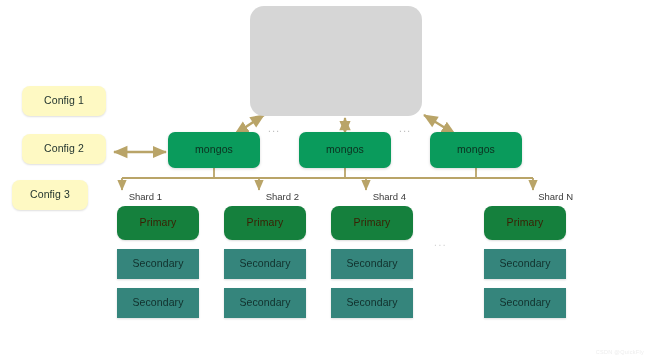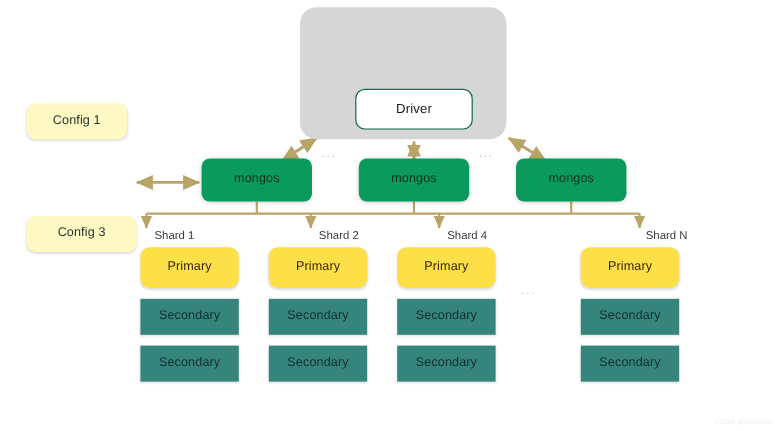--- a/index.html
+++ b/index.html
@@ -58,21 +58,21 @@
     box-shadow: 0 1px 2px rgba(0,0,0,0.13);
   }
   .mongos-box {
     background: #0a9b5c;
     color: #0d2f1f;
     border-radius: 7px;
     font-size: 10.5px;
     box-shadow: 0 1px 3px rgba(0,0,0,0.16);
   }
   .primary-box {
-    background: #fde047;
+    background: #15803d;
     color: #3b1f02;
     border-radius: 8px;
     font-size: 10.5px;
     box-shadow: 0 1px 2px rgba(0,0,0,0.14);
   }
   .secondary-box {
     background: #35857c;
     color: #11302c;
     border-radius: 0;
     font-size: 10.5px;
@@ -174,30 +174,30 @@
       <line x1="122" y1="178" x2="122" y2="190" stroke="#b9a468" stroke-width="1.8" marker-end="url(#arrTan)"></line>
       <line x1="259" y1="178" x2="259" y2="190" stroke="#b9a468" stroke-width="1.8" marker-end="url(#arrTan)"></line>
       <line x1="366" y1="178" x2="366" y2="190" stroke="#b9a468" stroke-width="1.8" marker-end="url(#arrTan)"></line>
       <line x1="533" y1="178" x2="533" y2="190" stroke="#b9a468" stroke-width="1.8" marker-end="url(#arrTan)"></line>
     </g>
   </svg>
 
   <div class="panel" style="left:250px; top:6px; width:172px; height:110px;"></div>
 
 
-  <div class="node driver-box" style="left:296px; top:74px; width:98px; height:34px;">
-    <span>Driver</span>
-  </div>
 
   <div class="node config-box" style="left:22px; top:86px; width:84px; height:30px;">
     <span>Config 1</span>
   </div>
 
-
-  <div class="node config-box" style="left:22px; top:180px; width:92px; height:30px;">
+  <div class="node config-box" style="left:22px; top:134px; width:84px; height:30px;">
+    <span>Config  2</span>
+  </div>
+
+  <div class="node config-box" style="left:12px; top:180px; width:76px; height:30px;">
     <span>Config 3</span>
   </div>
 
   <div class="node mongos-box" style="left:168px; top:132px; width:92px; height:36px;">
     <span>mongos</span>
   </div>
 
   <div class="node mongos-box" style="left:299px; top:132px; width:92px; height:36px;">
     <span>mongos</span>
   </div>

